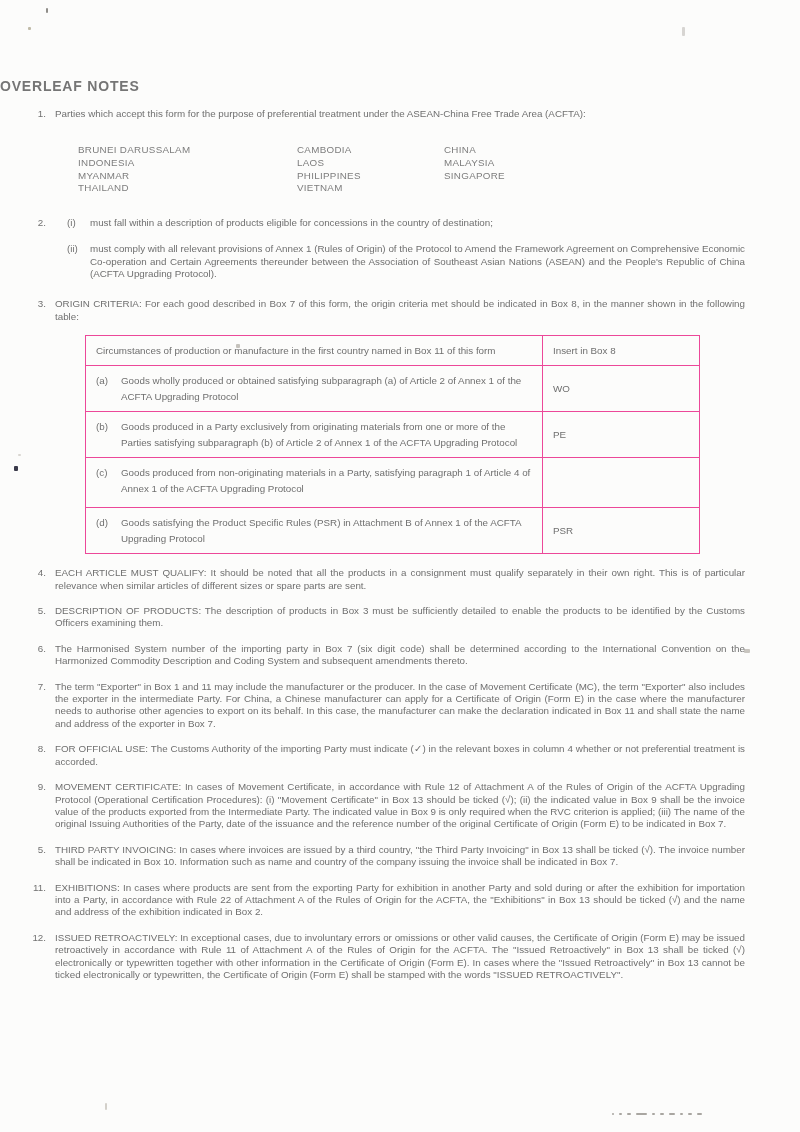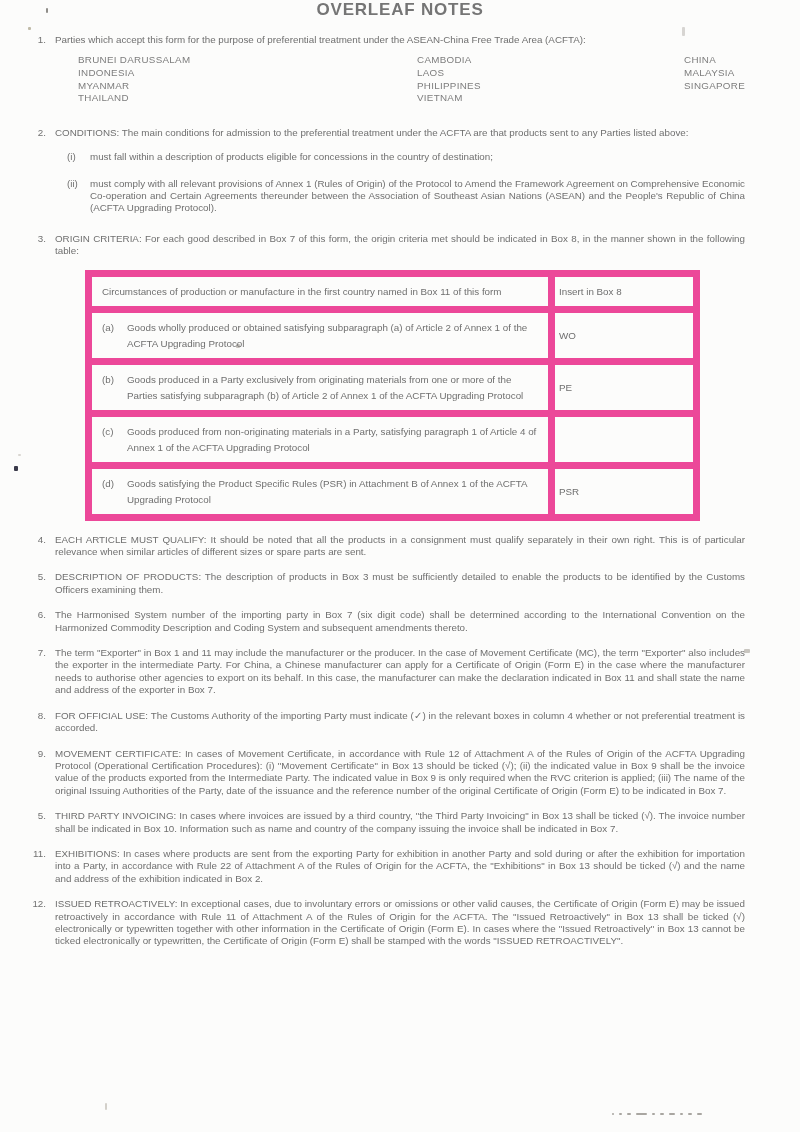--- a/index.html
+++ b/index.html
@@ -8,22 +8,22 @@
     width:800px;height:1132px;
     margin:0 auto;
     background:#fcfcfb;
     overflow:hidden;
     font-family:"Liberation Sans","DejaVu Sans",sans-serif;
     color:#6f6f6f;
     -webkit-font-smoothing:antialiased;
   }
   .title{
     margin:0;
-    text-align:center;
-    font-size:17px;
+    padding-top:78px;
+    font-size:14px;
     font-weight:bold;
     letter-spacing:0.8px;
     color:#757575;
   }
   .notes{
     padding:14px 55px 0 0;
     font-size:9.8px;
     line-height:12.4px;
   }
   .note{
@@ -38,25 +38,24 @@
     text-align:right;
     color:#707070;
   }
   .note .txt{
     text-align:justify;
     text-align-last:left;
   }
   .note1{margin-bottom:22px;}
   .countries{
     display:flex;
-    margin-top:8px;
+    margin-top:24px;
     padding-left:23px;
     color:#7d7d7d;
     letter-spacing:0.3px;
-    justify-content:space-between;
   }
   .ccol1{width:219px;}
   .ccol2{width:147px;}
   .country{line-height:12.6px;}
   .subitem{
     position:relative;
     padding-left:35px;
     margin-top:12px;
   }
   .subitem.ii{margin-top:14px;}
@@ -70,32 +69,32 @@
     text-align-last:left;
   }
   .otable{
     border-collapse:collapse;
     margin:12px 0 10px 30px;
     width:615px;
     table-layout:fixed;
     color:#6f6f6f;
   }
   .otable td{
-    border:7px solid #ec4899;
+    border:1px solid #ec4899;
     padding:0;
   }
   .otable .lcell{
     width:438px;
     vertical-align:top;
     padding:7px 8px 6px 10px;
     line-height:16px;
   }
   .otable .rcell{
     vertical-align:middle;
-    padding:4px 6px 4px 4px;
+    padding:4px 6px 4px 10px;
     line-height:13px;
     margin-left:20px;
   }
   .cellflex{display:flex;}
   .rlabel{flex:0 0 25px;}
   .rtext{flex:1;}
   .h28{height:28px;} .h44{height:44px;} .h46{height:46px;}
   .h50{height:50px;} .h36{height:36px;} .h26{height:26px;}
   .speck{position:absolute;background:#b3afa9;border-radius:1px;}
   .sp1{left:46px;top:8px;width:2px;height:5px;background:#8f8d88;}
@@ -159,21 +158,20 @@
             <div class="country">MALAYSIA</div>
             <div class="country">SINGAPORE</div>
           </div>
         </div>
       </div>
     </div>
 
     <div class="note" style="margin-bottom:18px;">
       <span class="num">2.</span>
       <div class="body">
-        <div class="txt">CONDITIONS: The main conditions for admission to the preferential treatment under the ACFTA are that products sent to any Parties listed above:</div>
         <div class="subitem i">
           <span class="marker">(i)</span>
           <div class="stxt">must fall within a description of products eligible for concessions in the country of destination;</div>
         </div>
         <div class="subitem ii">
           <span class="marker">(ii)</span>
           <div class="stxt">must comply with all relevant provisions of Annex 1 (Rules of Origin) of the Protocol to Amend the Framework Agreement on Comprehensive Economic Co-operation and Certain Agreements thereunder between the Association of Southeast Asian Nations (ASEAN) and the People's Republic of China (ACFTA Upgrading Protocol).</div>
         </div>
       </div>
     </div>

